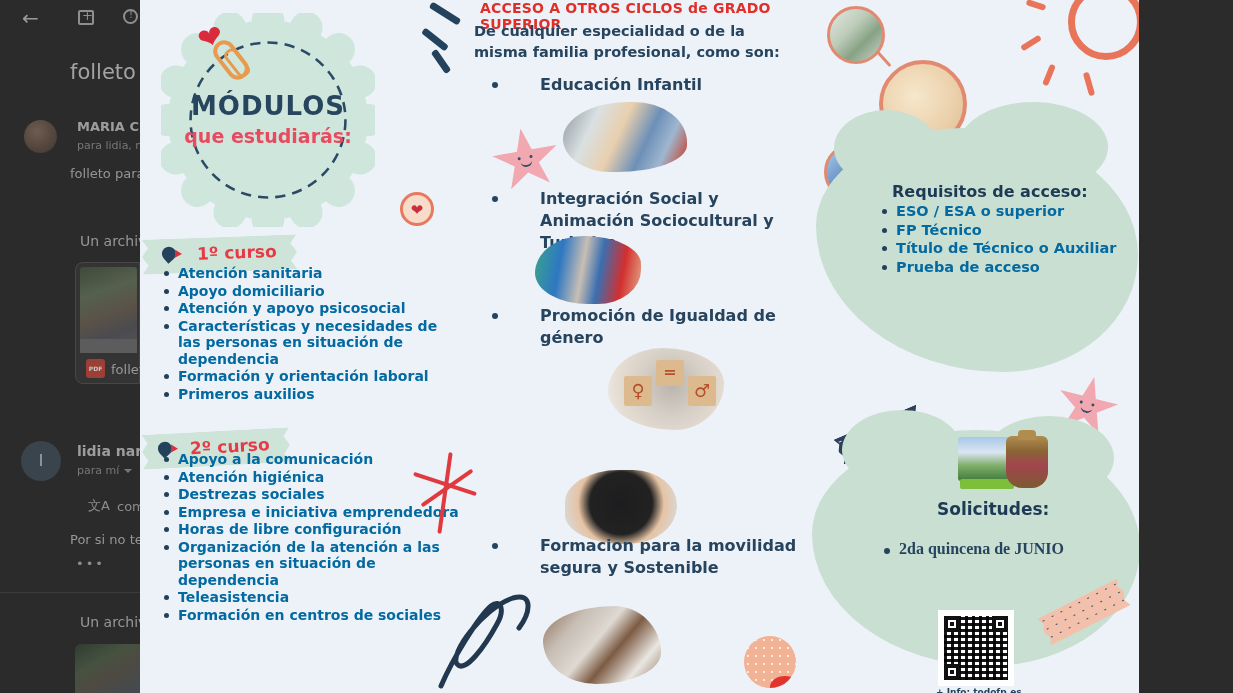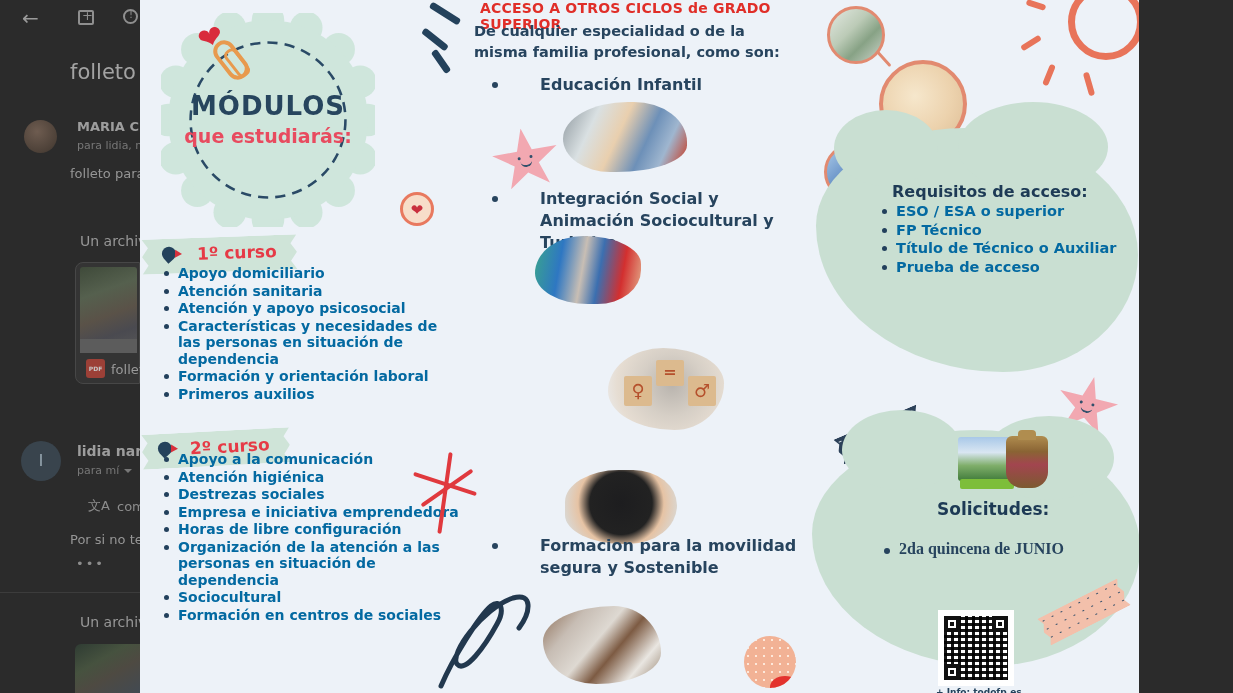--- a/index.html
+++ b/index.html
@@ -235,40 +235,40 @@
     <div class="heart-glyph">❤</div>
     <div class="clip-shape"></div>
   </div>
   <div class="abs mini-heart"><span>❤</span></div>
 
   <div class="abs tape banner1">
     <div class="pin" style="left:20px; top:8px;"></div>
     <div class="curso-title" style="left:55px; top:6px;">1º curso</div>
   </div>
   <ul class="course-list list1">
+    <li>Atención sanitaria</li>
     <li>Apoyo domiciliario</li>
-    <li>Atención sanitaria</li>
     <li>Atención y apoyo psicosocial</li>
     <li>Características y necesidades de las personas en situación de dependencia</li>
     <li>Formación y orientación laboral</li>
     <li>Primeros auxilios</li>
   </ul>
 
   <div class="abs tape banner2">
     <div class="pin" style="left:16px; top:8px;"></div>
     <div class="curso-title" style="left:48px; top:6px;">2º curso</div>
   </div>
   <ul class="course-list list2">
     <li>Apoyo a la comunicación</li>
     <li>Atención higiénica</li>
     <li>Destrezas sociales</li>
     <li>Empresa e iniciativa emprendedora</li>
     <li>Horas de libre configuración</li>
     <li>Organización de la atención a las personas en situación de dependencia</li>
-    <li>Sociocultural</li>
+    <li>Teleasistencia</li>
     <li>Formación en centros de sociales</li>
   </ul>
 
   <div>
     <div class="red-line" style="left:303px; top:452px; width:4px; height:82px; transform:rotate(8deg);"></div>
     <div class="red-line" style="left:272px; top:482px; width:66px; height:4px; transform:rotate(18deg);"></div>
     <div class="red-line" style="left:276px; top:486px; width:62px; height:4px; transform:rotate(-35deg);"></div>
   </div>
 
   <svg class="loops" width="130" height="105" viewBox="0 0 130 105">
@@ -294,20 +294,24 @@
         <div class="star-eye" style="left:4px;"></div>
         <div class="star-eye" style="left:16px;"></div>
         <div class="star-smile"></div>
       </div>
   </div>
   <div class="bullet-row ciclo" style="left:352px; top:188px;">
     <span class="bullet-dot"></span>
       <span>Integración Social y Animación Sociocultural y Turistica</span>
   </div>
   <div class="photo ph-group"></div>
+  <div class="bullet-row ciclo" style="left:352px; top:305px;">
+    <span class="bullet-dot"></span>
+      <span>Promoción de Igualdad de género</span>
+  </div>
   <div class="abs gender-art">
     <div class="gblock" style="left:16px; top:28px; width:28px; height:30px; font-size:18px; line-height:30px;">♀</div>
     <div class="gblock" style="left:48px; top:12px; width:28px; height:26px; font-size:16px; line-height:24px;">=</div>
     <div class="gblock" style="left:80px; top:28px; width:28px; height:30px; font-size:18px; line-height:30px;">♂</div>
   </div>
   <div class="photo ph-sign"></div>
   <div class="bullet-row ciclo" style="left:352px; top:535px;">
     <span class="bullet-dot"></span>
       <span>Formacion para la movilidad segura y Sostenible</span>
   </div>

